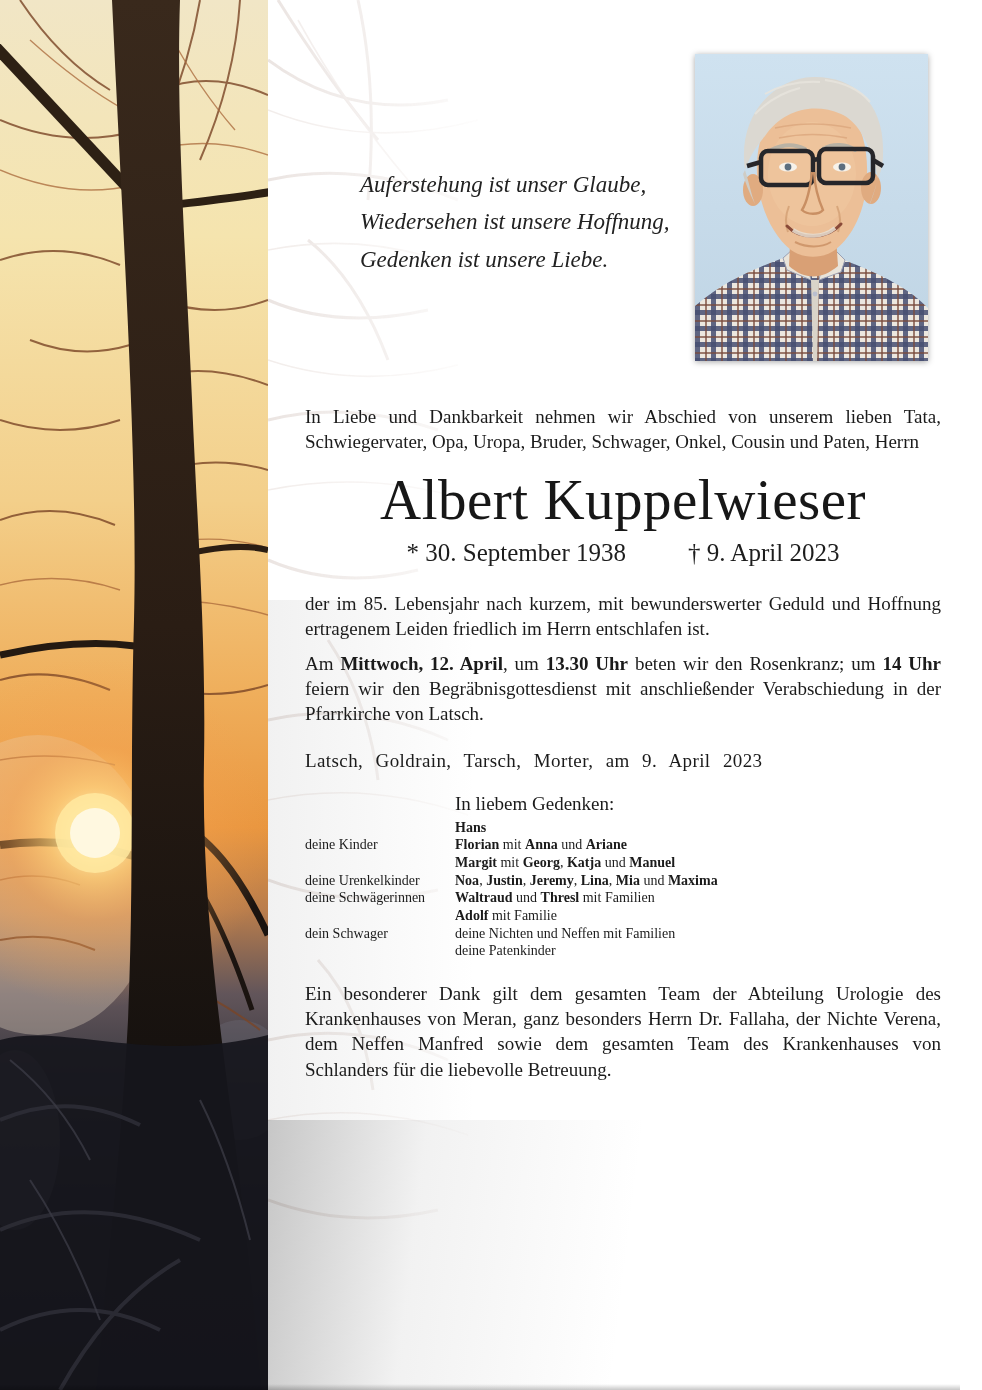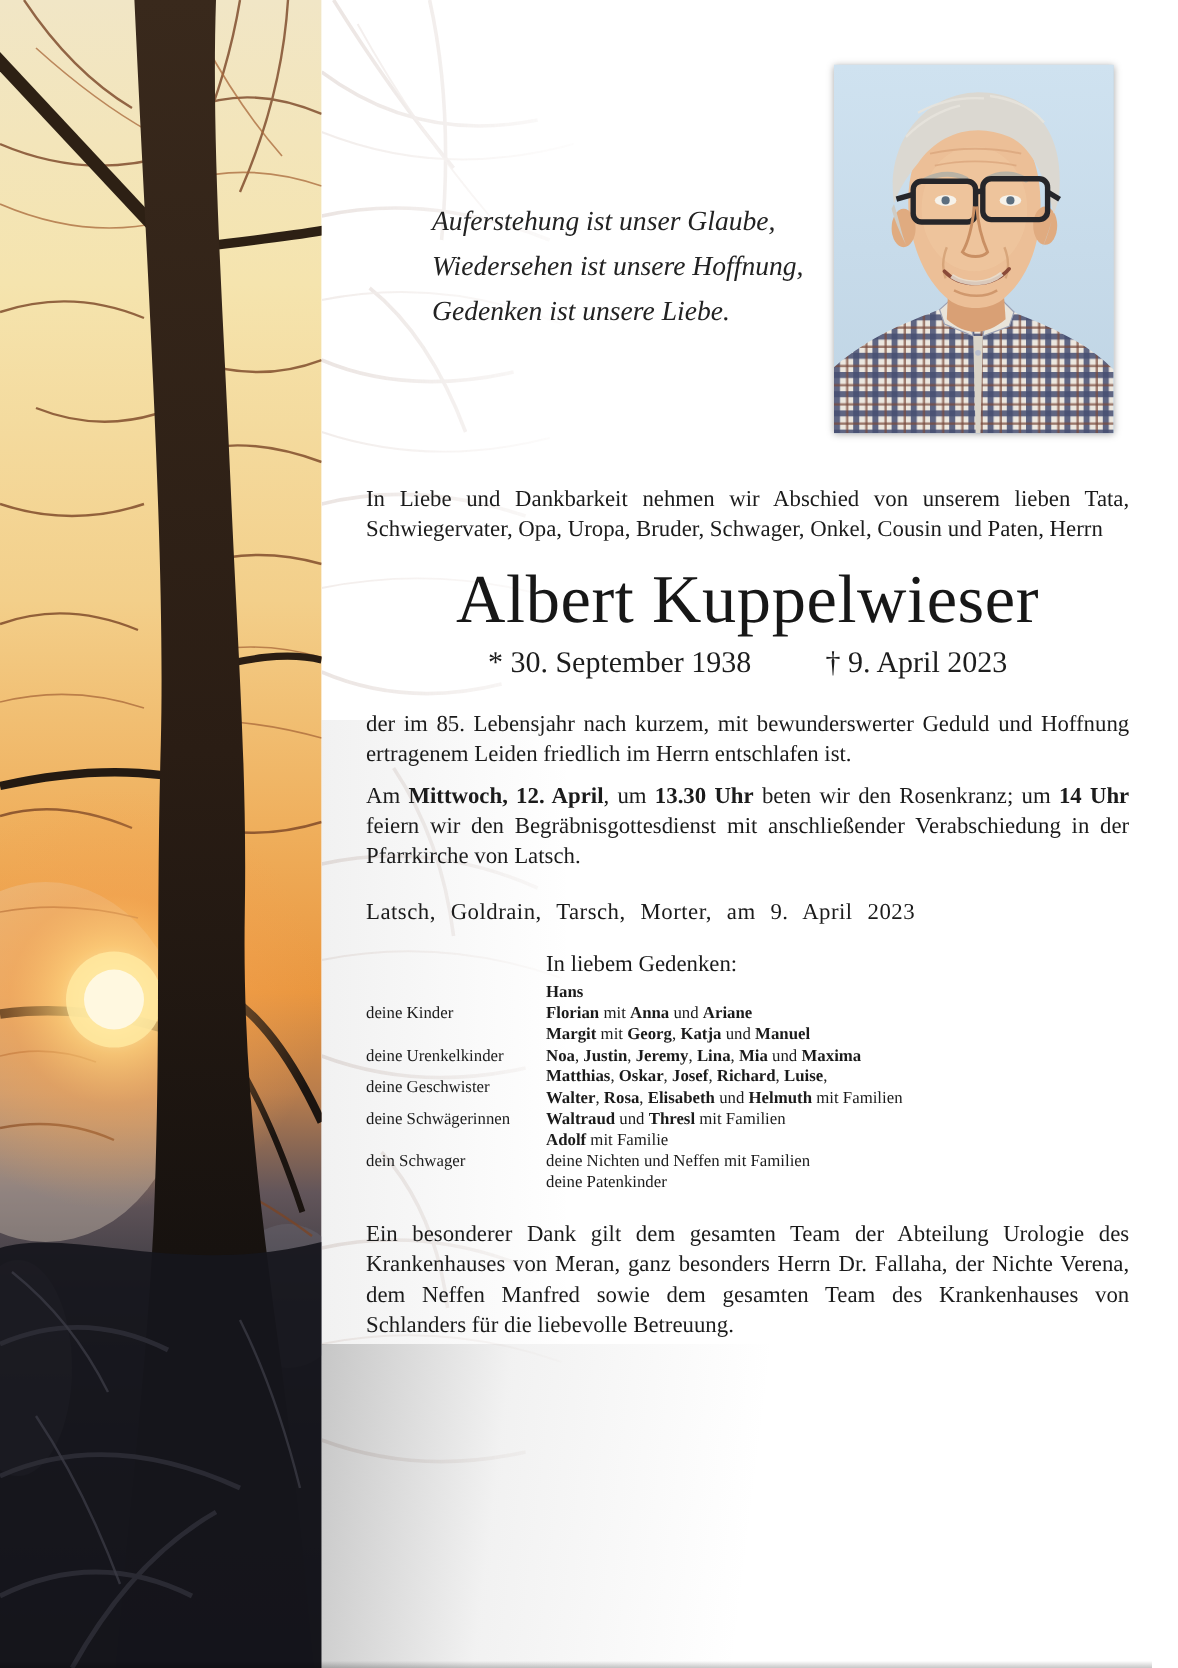--- a/index.html
+++ b/index.html
@@ -324,27 +324,20 @@
             <div><b>Margit</b> mit <b>Georg</b>, <b>Katja</b> und <b>Manuel</b></div>
           </div>
         </div>
         <div class="mem-row">
           <div class="mem-label">deine Urenkelkinder</div>
           <div class="mem-value">
             <div><b>Noa</b>, <b>Justin</b>, <b>Jeremy</b>, <b>Lina</b>, <b>Mia</b> und <b>Maxima</b></div>
           </div>
         </div>
         <div class="mem-row">
-          <div class="mem-label">deine Geschwister</div>
-          <div class="mem-value">
-            <div><b>Matthias</b>, <b>Oskar</b>, <b>Josef</b>, <b>Richard</b>, <b>Luise</b>,</div>
-            <div><b>Walter</b>, <b>Rosa</b>, <b>Elisabeth</b> und <b>Helmuth</b> mit Familien</div>
-          </div>
-        </div>
-        <div class="mem-row">
           <div class="mem-label">deine Schwägerinnen</div>
           <div class="mem-value">
             <div><b>Waltraud</b> und <b>Thresl</b> mit Familien</div>
           </div>
         </div>
         <div class="mem-row">
           <div class="mem-label">dein Schwager</div>
           <div class="mem-value">
             <div><b>Adolf</b> mit Familie</div>
             <div>deine Nichten und Neffen mit Familien</div>

